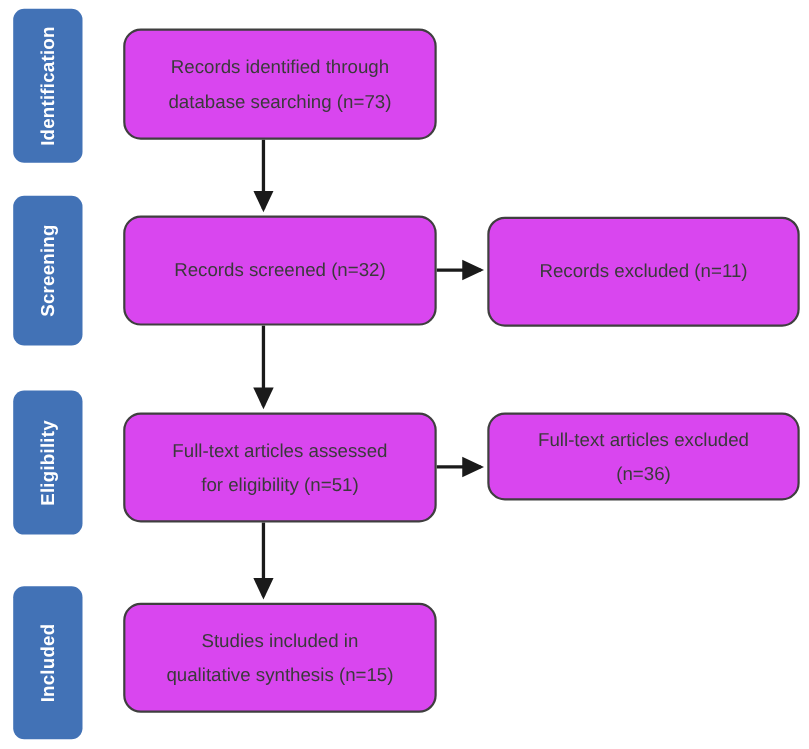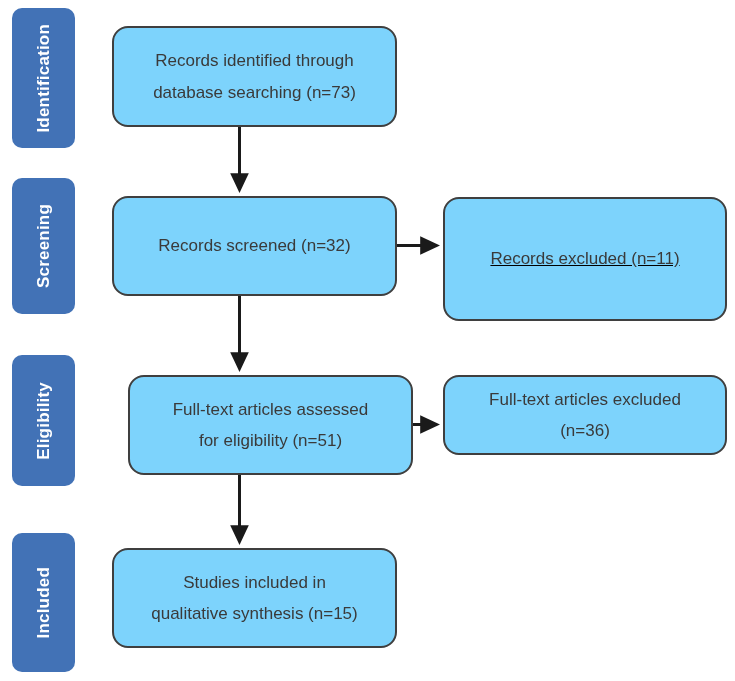--- a/index.html
+++ b/index.html
@@ -38,21 +38,21 @@
     writing-mode: vertical-rl;
     transform: rotate(180deg);
     line-height: 1;
     text-align: center;
   }
 
   
   .flow-box {
     position: absolute;
     box-sizing: border-box;
-    background: #7dd3fc;
+    background: #d946ef;
     border: 2px solid #3f3f3f;
     border-radius: 16px;
     display: flex;
     align-items: center;
     justify-content: center;
     text-align: center;
     padding: 4px 14px;
   }
   .flow-box-label {
     color: #3a3a3a;
@@ -113,31 +113,31 @@
 
   <div class="flow-box" style="left:112px; top:26px; width:285px; height:101px;">
     <span class="flow-box-label">Records identified through
 database searching (n=73)</span>
   </div>
 
   <div class="flow-box" style="left:112px; top:196px; width:285px; height:100px;">
     <span class="flow-box-label">Records screened (n=32)</span>
   </div>
 
-  <div class="flow-box" style="left:128px; top:375px; width:285px; height:100px;">
+  <div class="flow-box" style="left:112px; top:375px; width:285px; height:100px;">
     <span class="flow-box-label">Full-text articles assessed
 for eligibility (n=51)</span>
   </div>
 
   <div class="flow-box" style="left:112px; top:548px; width:285px; height:100px;align-items:center;">
     <span class="flow-box-label">Studies included in
 qualitative synthesis (n=15)</span>
   </div>
 
-  <div class="flow-box" style="left:443px; top:197px; width:284px; height:124px;text-decoration:underline;">
+  <div class="flow-box" style="left:443px; top:197px; width:284px; height:100px;">
     <span class="flow-box-label">Records excluded (n=11)</span>
   </div>
 
   <div class="flow-box" style="left:443px; top:375px; width:284px; height:80px;">
     <span class="flow-box-label">Full-text articles excluded
 (n=36)</span>
   </div>
 
 </div>
 

